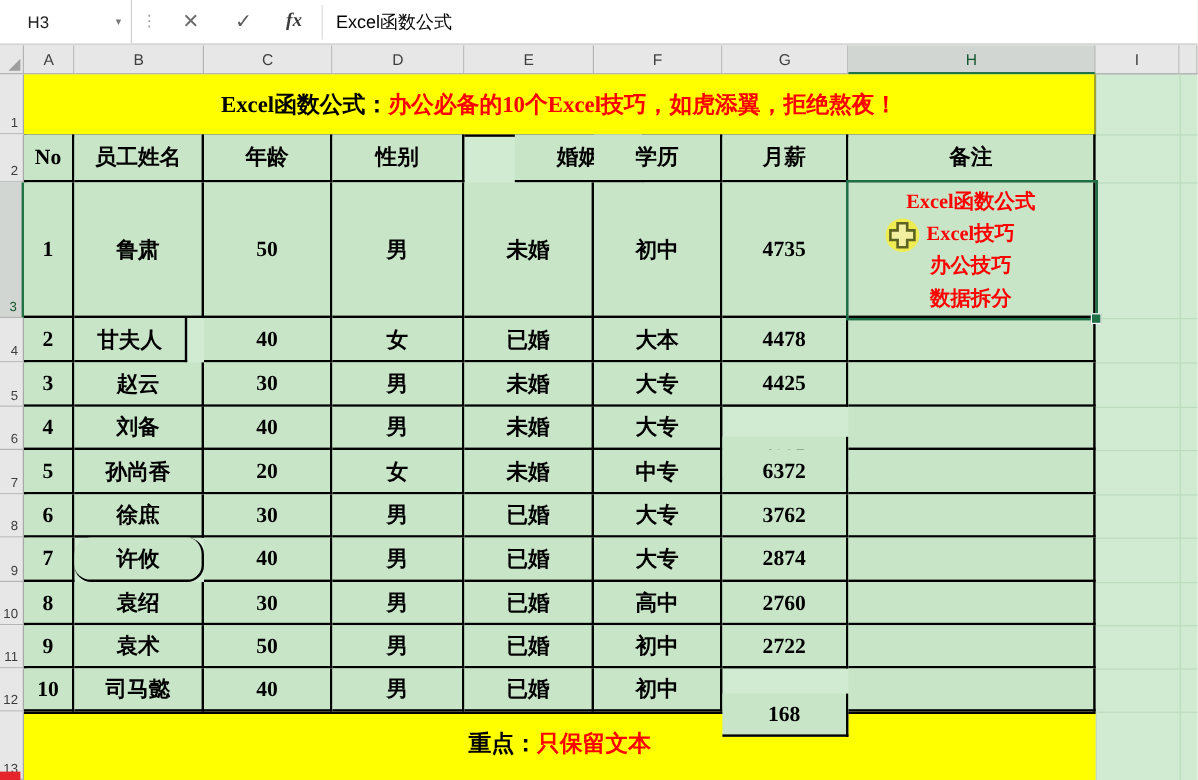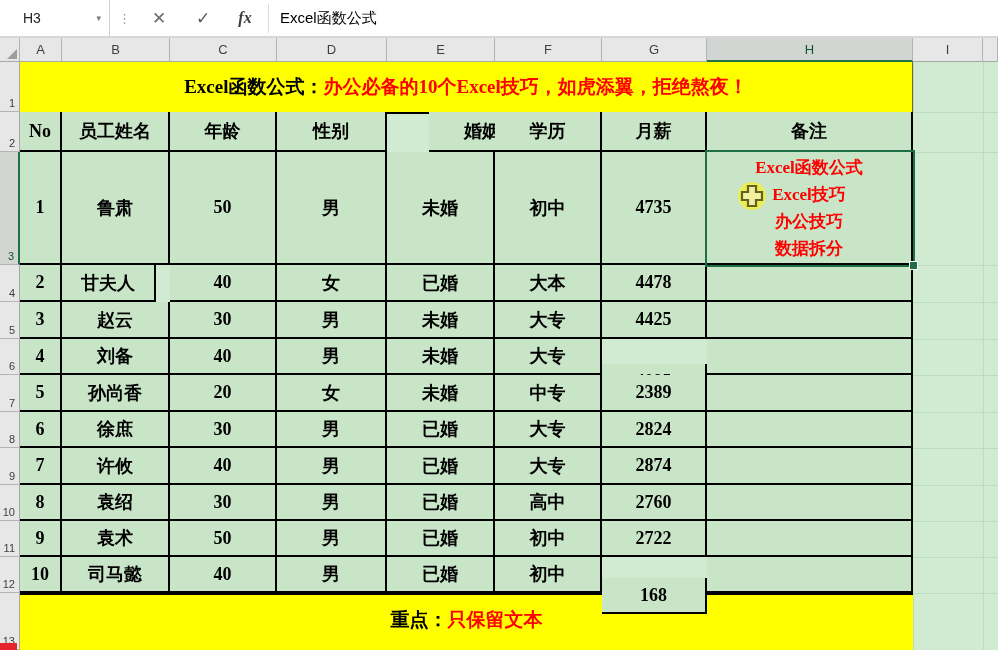--- a/index.html
+++ b/index.html
@@ -214,32 +214,32 @@
     <div class="abs tcell" style="left: 387px; top: 339px; width: 108px; height: 36px;">未婚</div>
     <div class="abs tcell" style="left: 495px; top: 339px; width: 107px; height: 36px;">大专</div>
     <div class="abs tcell" style="left: 602px; top: 339px; width: 105px; height: 36px; margin-top: 25px;">4095</div>
     <div class="abs tcell" style="left: 707px; top: 339px; width: 206px; height: 36px;"></div>
     <div class="abs tcell" style="left: 20px; top: 375px; width: 42px; height: 37px;">5</div>
     <div class="abs tcell" style="left: 62px; top: 375px; width: 108px; height: 37px;">孙尚香</div>
     <div class="abs tcell" style="left: 170px; top: 375px; width: 107px; height: 37px;">20</div>
     <div class="abs tcell" style="left: 277px; top: 375px; width: 110px; height: 37px;">女</div>
     <div class="abs tcell" style="left: 387px; top: 375px; width: 108px; height: 37px;">未婚</div>
     <div class="abs tcell" style="left: 495px; top: 375px; width: 107px; height: 37px;">中专</div>
-    <div class="abs tcell" style="left: 602px; top: 375px; width: 105px; height: 37px;">2389</div>
+    <div class="abs tcell" style="left: 602px; top: 375px; width: 105px; height: 37px;">6372</div>
     <div class="abs tcell" style="left: 707px; top: 375px; width: 206px; height: 37px;"></div>
     <div class="abs tcell" style="left: 20px; top: 412px; width: 42px; height: 36px;">6</div>
     <div class="abs tcell" style="left: 62px; top: 412px; width: 108px; height: 36px;">徐庶</div>
     <div class="abs tcell" style="left: 170px; top: 412px; width: 107px; height: 36px;">30</div>
     <div class="abs tcell" style="left: 277px; top: 412px; width: 110px; height: 36px;">男</div>
     <div class="abs tcell" style="left: 387px; top: 412px; width: 108px; height: 36px;">已婚</div>
     <div class="abs tcell" style="left: 495px; top: 412px; width: 107px; height: 36px;">大专</div>
-    <div class="abs tcell" style="left: 602px; top: 412px; width: 105px; height: 36px;">2824</div>
+    <div class="abs tcell" style="left: 602px; top: 412px; width: 105px; height: 36px;">3762</div>
     <div class="abs tcell" style="left: 707px; top: 412px; width: 206px; height: 36px;"></div>
     <div class="abs tcell" style="left: 20px; top: 448px; width: 42px; height: 37px;">7</div>
-    <div class="abs tcell" style="left: 62px; top: 448px; width: 108px; height: 37px;">许攸</div>
+    <div class="abs tcell" style="left: 62px; top: 448px; width: 108px; height: 37px; border-radius: 14px;">许攸</div>
     <div class="abs tcell" style="left: 170px; top: 448px; width: 107px; height: 37px;">40</div>
     <div class="abs tcell" style="left: 277px; top: 448px; width: 110px; height: 37px;">男</div>
     <div class="abs tcell" style="left: 387px; top: 448px; width: 108px; height: 37px;">已婚</div>
     <div class="abs tcell" style="left: 495px; top: 448px; width: 107px; height: 37px;">大专</div>
     <div class="abs tcell" style="left: 602px; top: 448px; width: 105px; height: 37px;">2874</div>
     <div class="abs tcell" style="left: 707px; top: 448px; width: 206px; height: 37px;"></div>
     <div class="abs tcell" style="left: 20px; top: 485px; width: 42px; height: 36px;">8</div>
     <div class="abs tcell" style="left: 62px; top: 485px; width: 108px; height: 36px;">袁绍</div>
     <div class="abs tcell" style="left: 170px; top: 485px; width: 107px; height: 36px;">30</div>
     <div class="abs tcell" style="left: 277px; top: 485px; width: 110px; height: 36px;">男</div>

